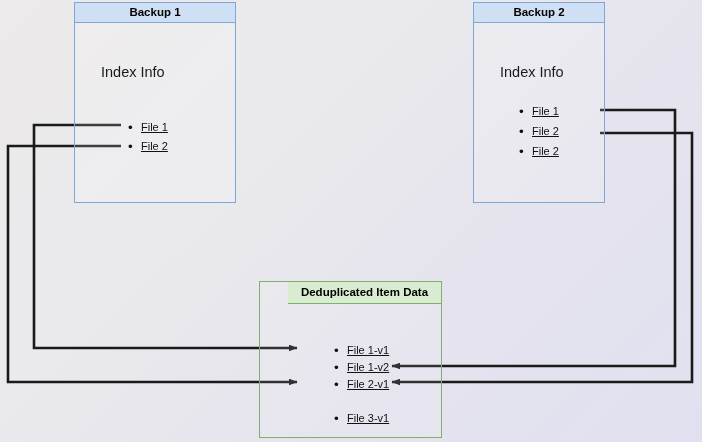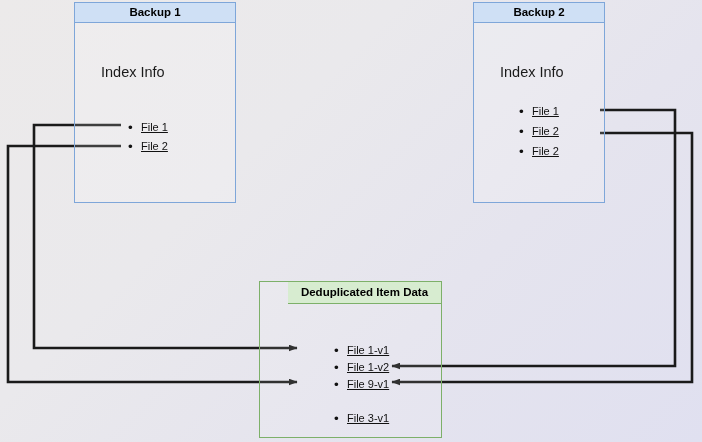--- a/index.html
+++ b/index.html
@@ -150,19 +150,19 @@
       </ul>
     </div>
   </div>
 
   <div class="node green" style="left:259px; top:281px; width:183px; height:157px;padding-left:28px;">
     <div class="hdr">Deduplicated Item Data</div>
     <div class="body">
       <ul class="file-list" style="left:46px; top:41px;">
         <li>File 1-v1</li>
         <li style="margin-top:6px;">File 1-v2</li>
-        <li style="margin-top:6px;">File 9-v1</li>
+        <li style="margin-top:6px;">File 2-v1</li>
         <li style="margin-top:23px;">File 3-v1</li>
       </ul>
     </div>
   </div>
 
 </div>
 
 </body></html>

